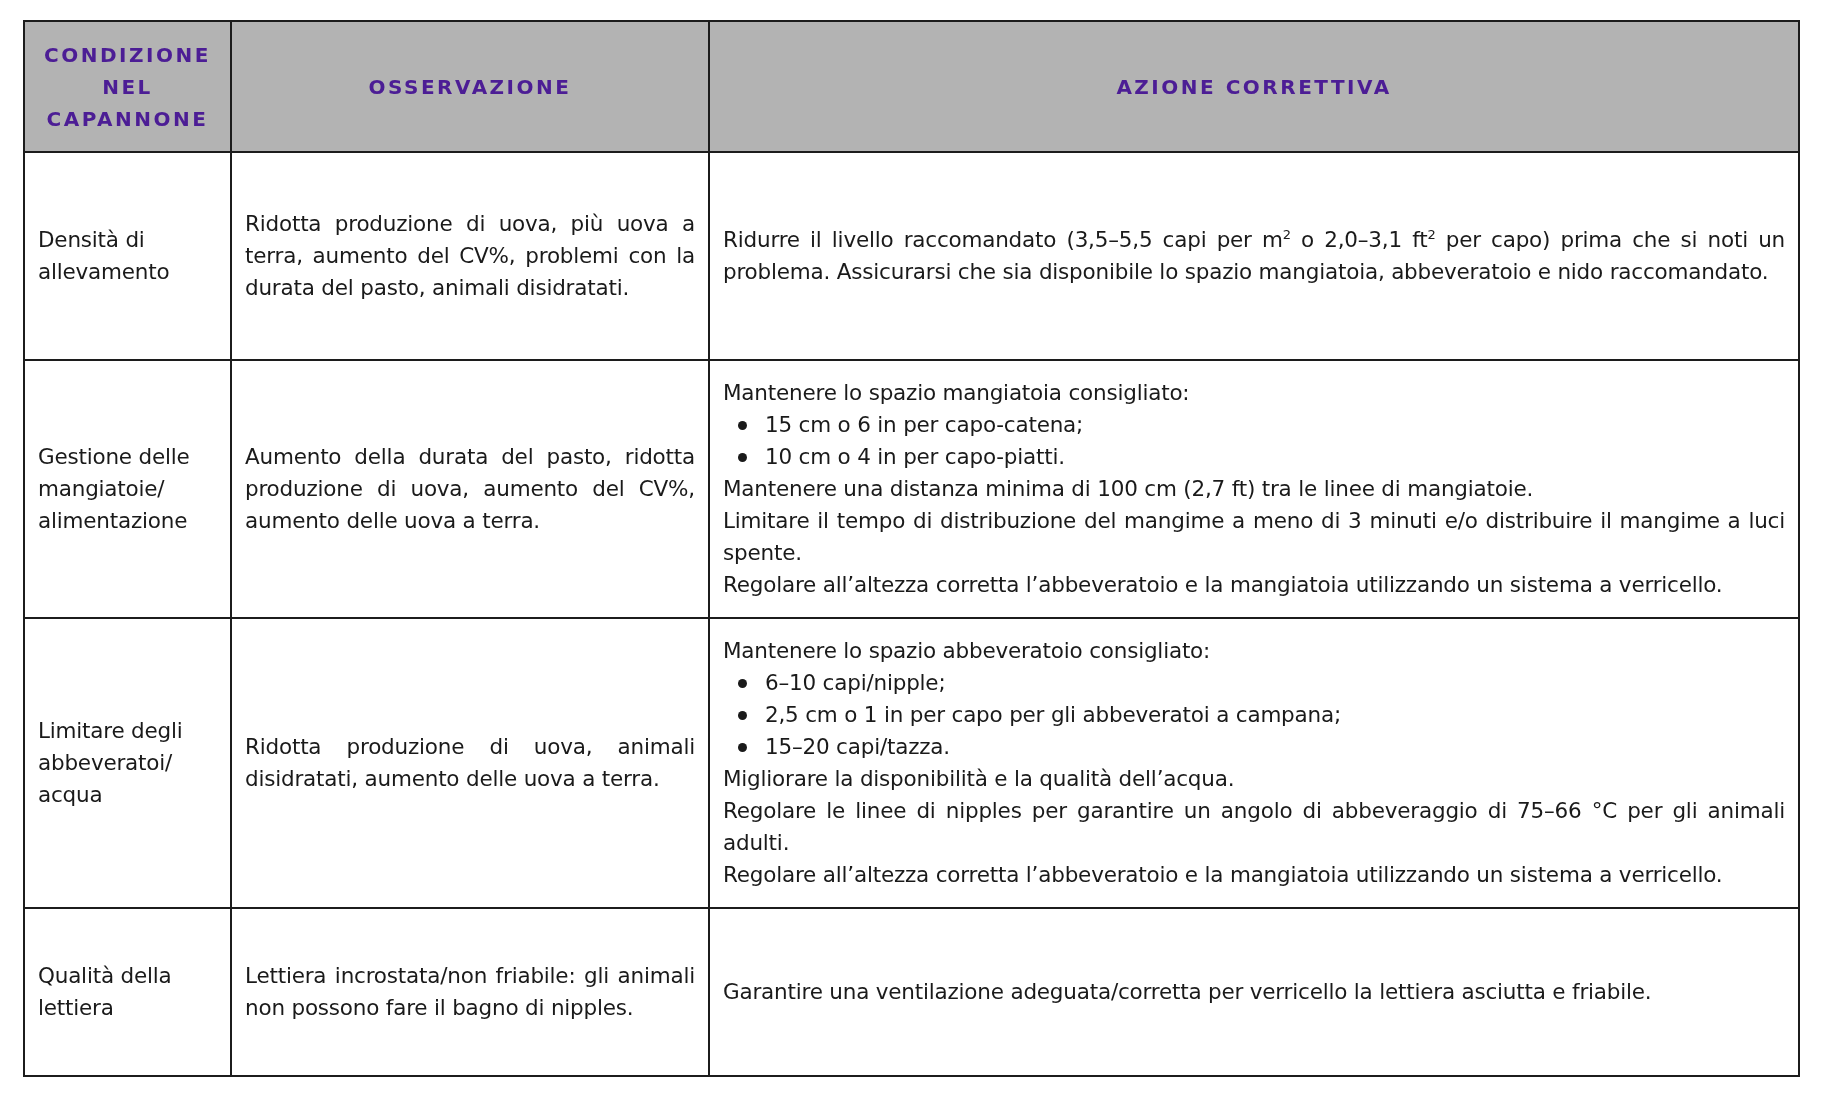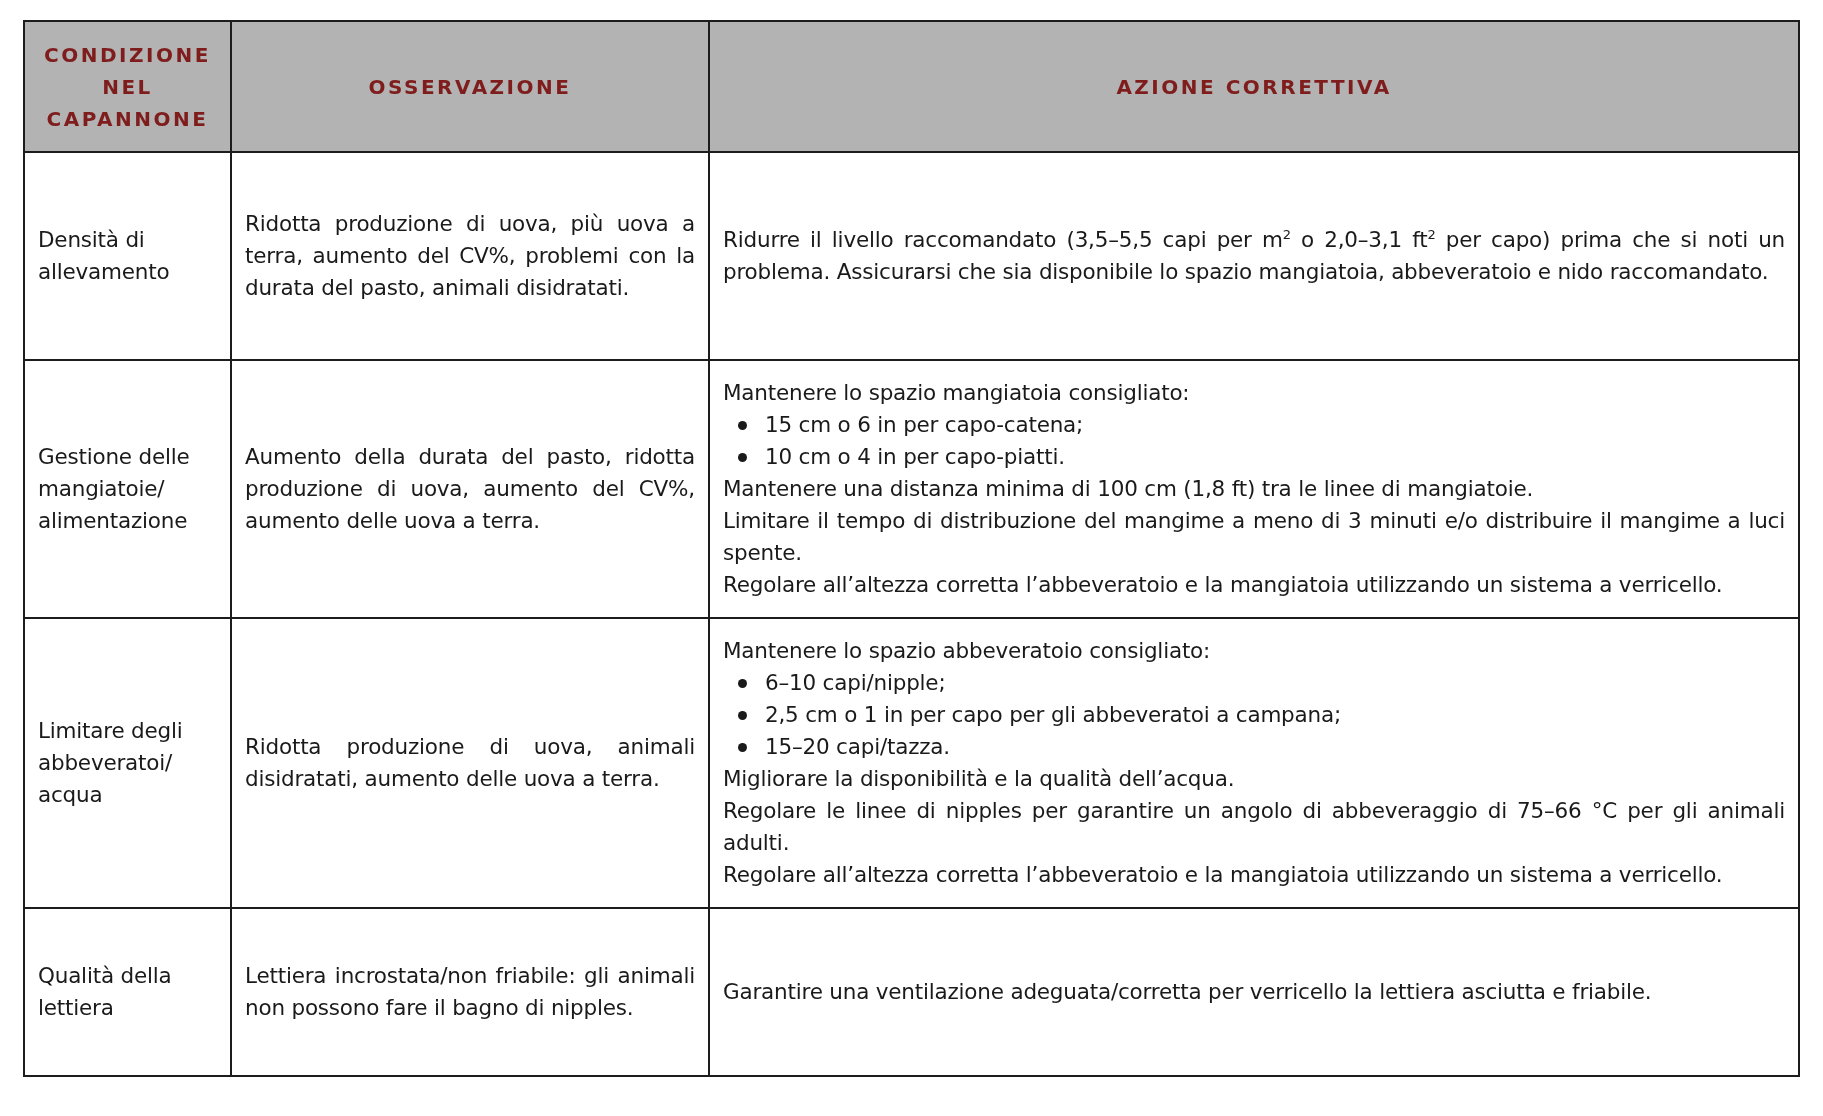--- a/index.html
+++ b/index.html
@@ -2,21 +2,21 @@
 <html><head>
 <meta charset="utf-8">
 <style>
   html, body { margin: 0; padding: 0; background: #ffffff; }
   body { width: 1823px; height: 1116px; position: relative; overflow: hidden;
          font-family: "DejaVu Sans", "Liberation Sans", sans-serif; color: #1a1a1a; }
   .tbl { position: absolute; left: 23px; top: 20px; width: 1775px;
          border-collapse: collapse; table-layout: fixed; }
   .tbl th, .tbl td { border: 2px solid #1c1c1c; vertical-align: middle; }
   .tbl th { background: #b3b3b3; font-weight: bold; font-size: 20px; letter-spacing: 2.5px;
-            text-align: center; line-height: 32px; color: #7f1d1d; padding: 0 10px; }
+            text-align: center; line-height: 32px; color: #4c1d95; padding: 0 10px; }
   .tbl td { font-size: 21.5px; line-height: 32px; padding: 0 13px; letter-spacing: -0.2px; }
   .col1 { width: 207px; }
   .col2 { width: 478px; }
   .col3 { width: 1090px; }
   .just { text-align: justify; text-align-last: left; }
   .h-head { height: 131px; }
   .r1 { height: 208px; }
   .r2 { height: 258px; }
   .r3 { height: 290px; }
   .r4 { height: 168px; }
@@ -65,21 +65,21 @@
         <span class="line">mangiatoie/</span>
         <span class="line">alimentazione</span>
       </td>
       <td class="just">Aumento della durata del pasto, ridotta produzione di uova, aumento del CV%, aumento delle uova a terra.</td>
       <td class="just">
         <span class="line">Mantenere lo spazio mangiatoia consigliato:</span>
         <ul class="bl">
           <li><span class="dot"></span><span>15 cm o 6 in per capo-catena;</span></li>
           <li><span class="dot"></span><span>10 cm o 4 in per capo-piatti.</span></li>
         </ul>
-        <span class="line">Mantenere una distanza minima di 100 cm (1,8 ft) tra le linee di mangiatoie.</span>
+        <span class="line">Mantenere una distanza minima di 100 cm (2,7 ft) tra le linee di mangiatoie.</span>
         <span class="line">Limitare il tempo di distribuzione del mangime a meno di 3 minuti e/o distribuire il mangime a luci spente.</span>
         <span class="line">Regolare all’altezza corretta l’abbeveratoio e la mangiatoia utilizzando un sistema a verricello.</span>
       </td>
     </tr>
 
     <tr class="r3">
       <td>
         <span class="line">Limitare degli</span>
         <span class="line">abbeveratoi/</span>
         <span class="line">acqua</span>

